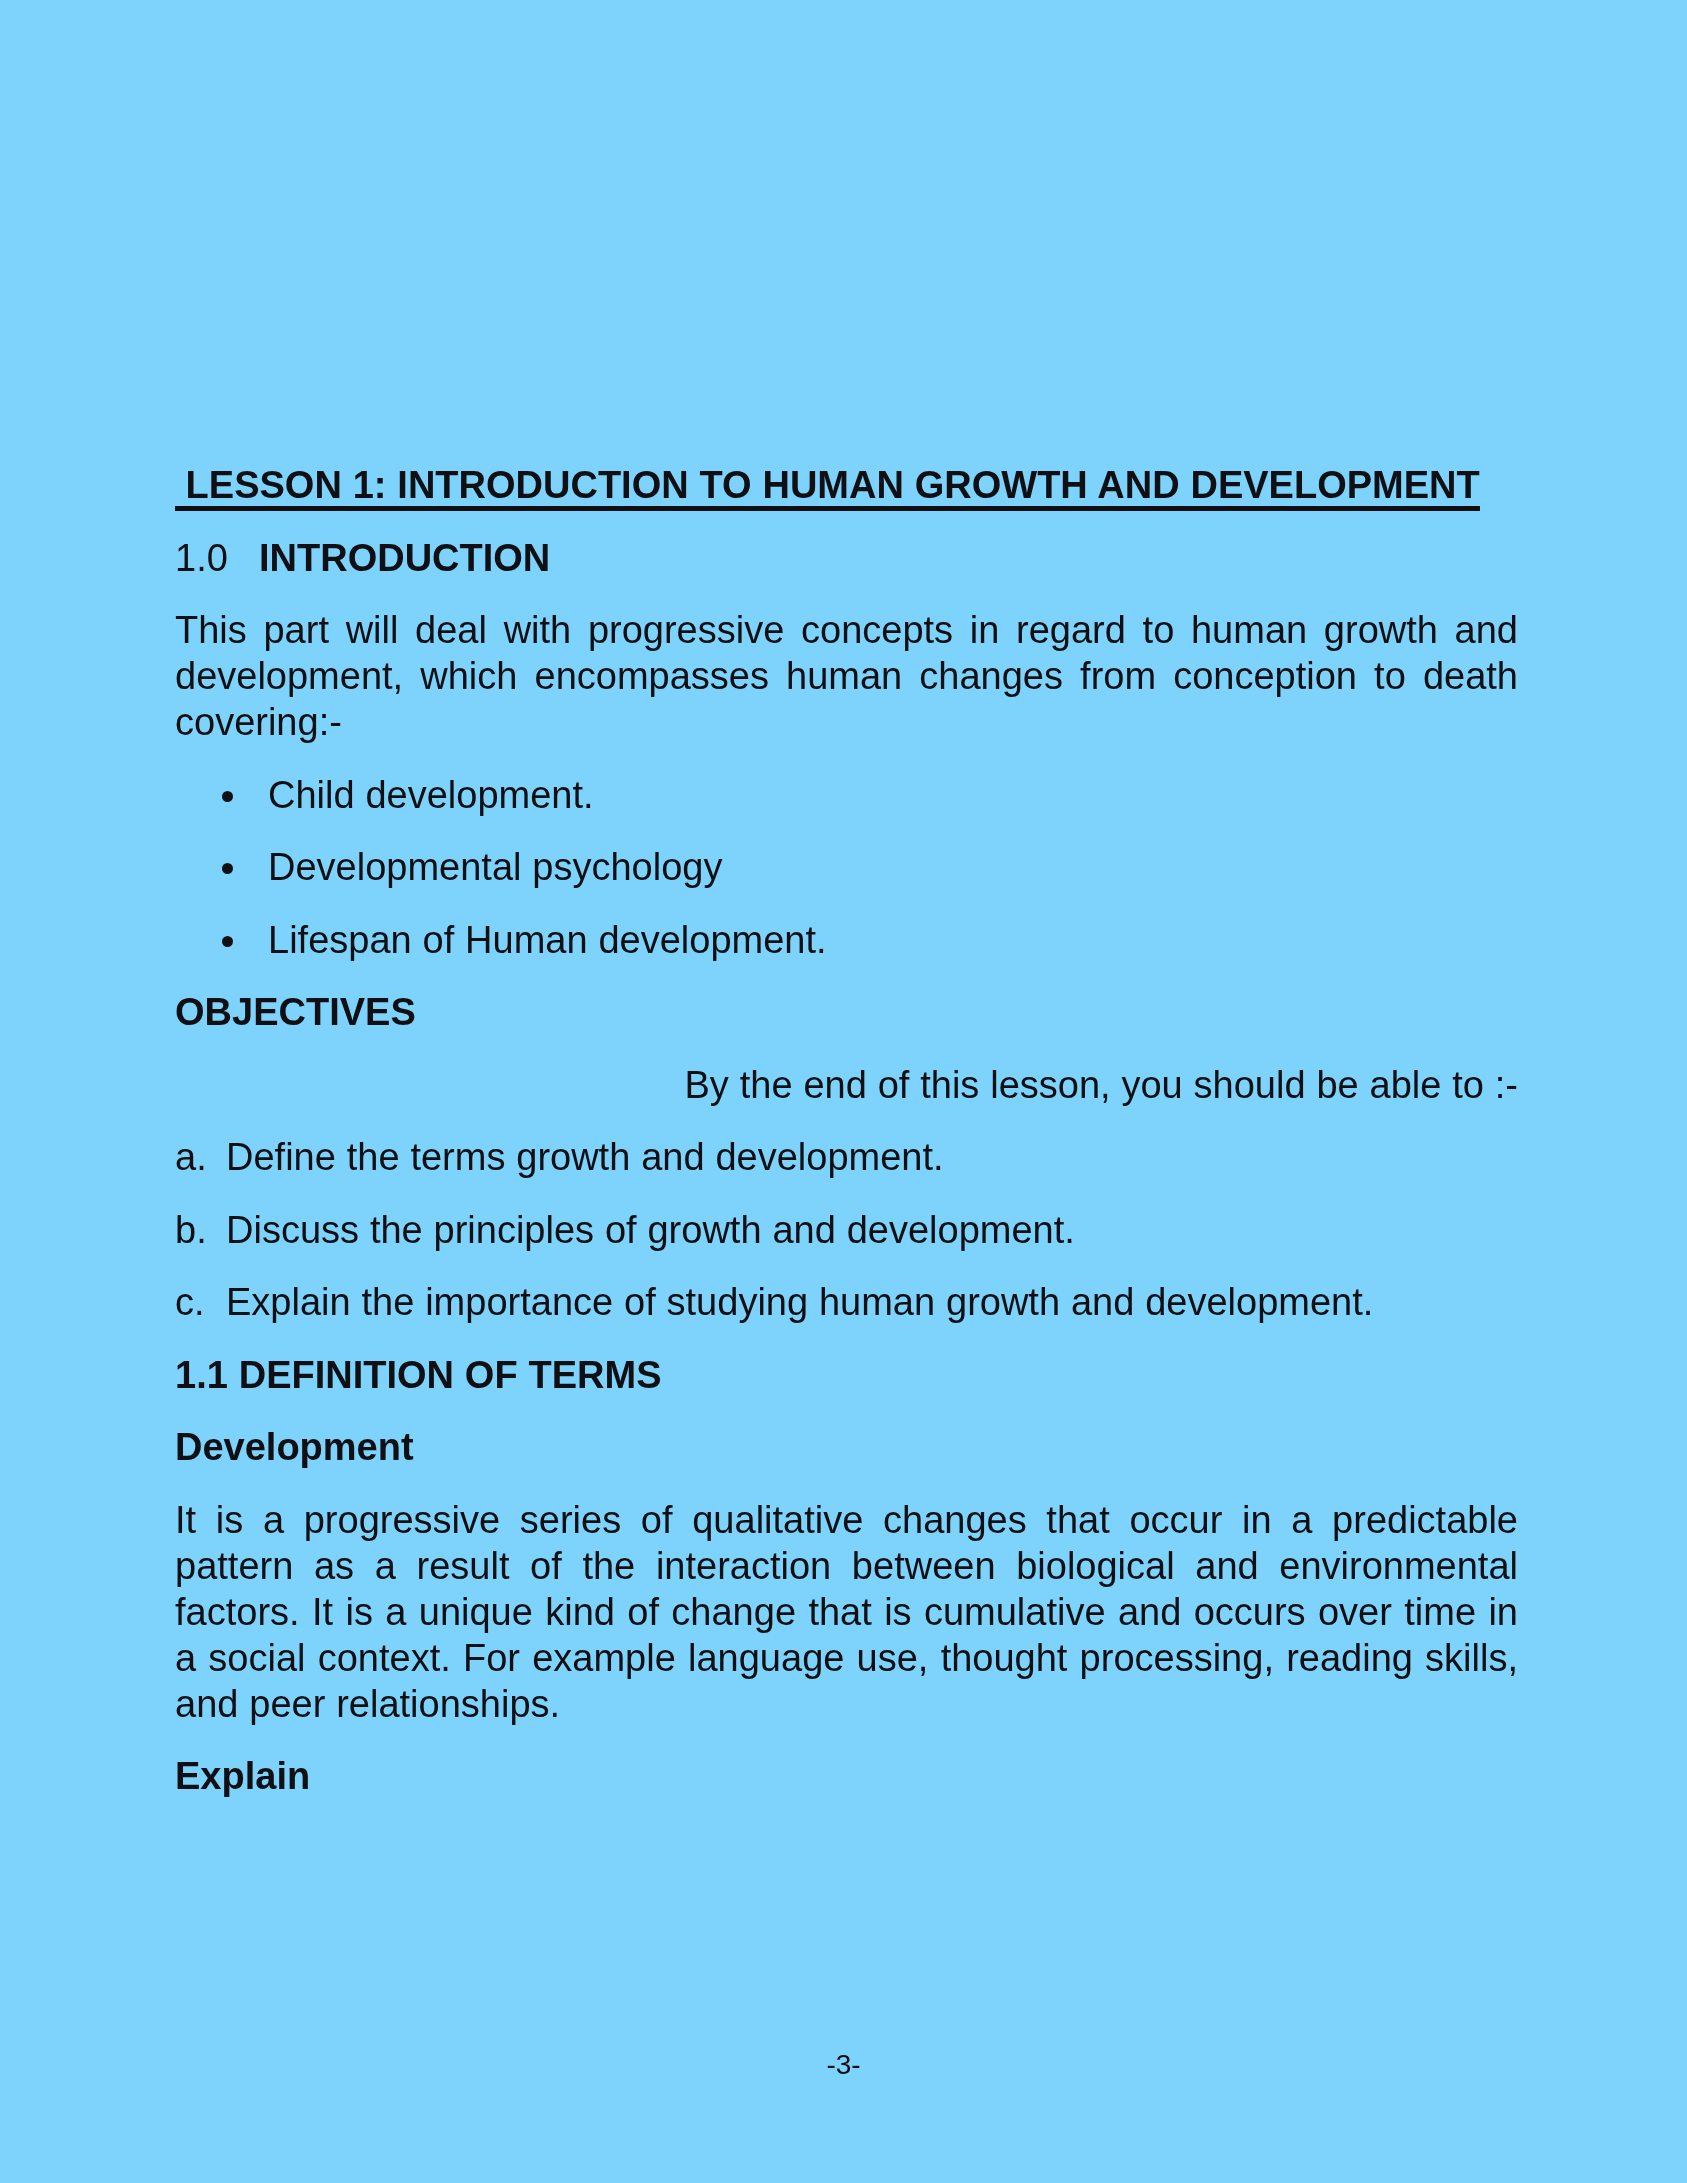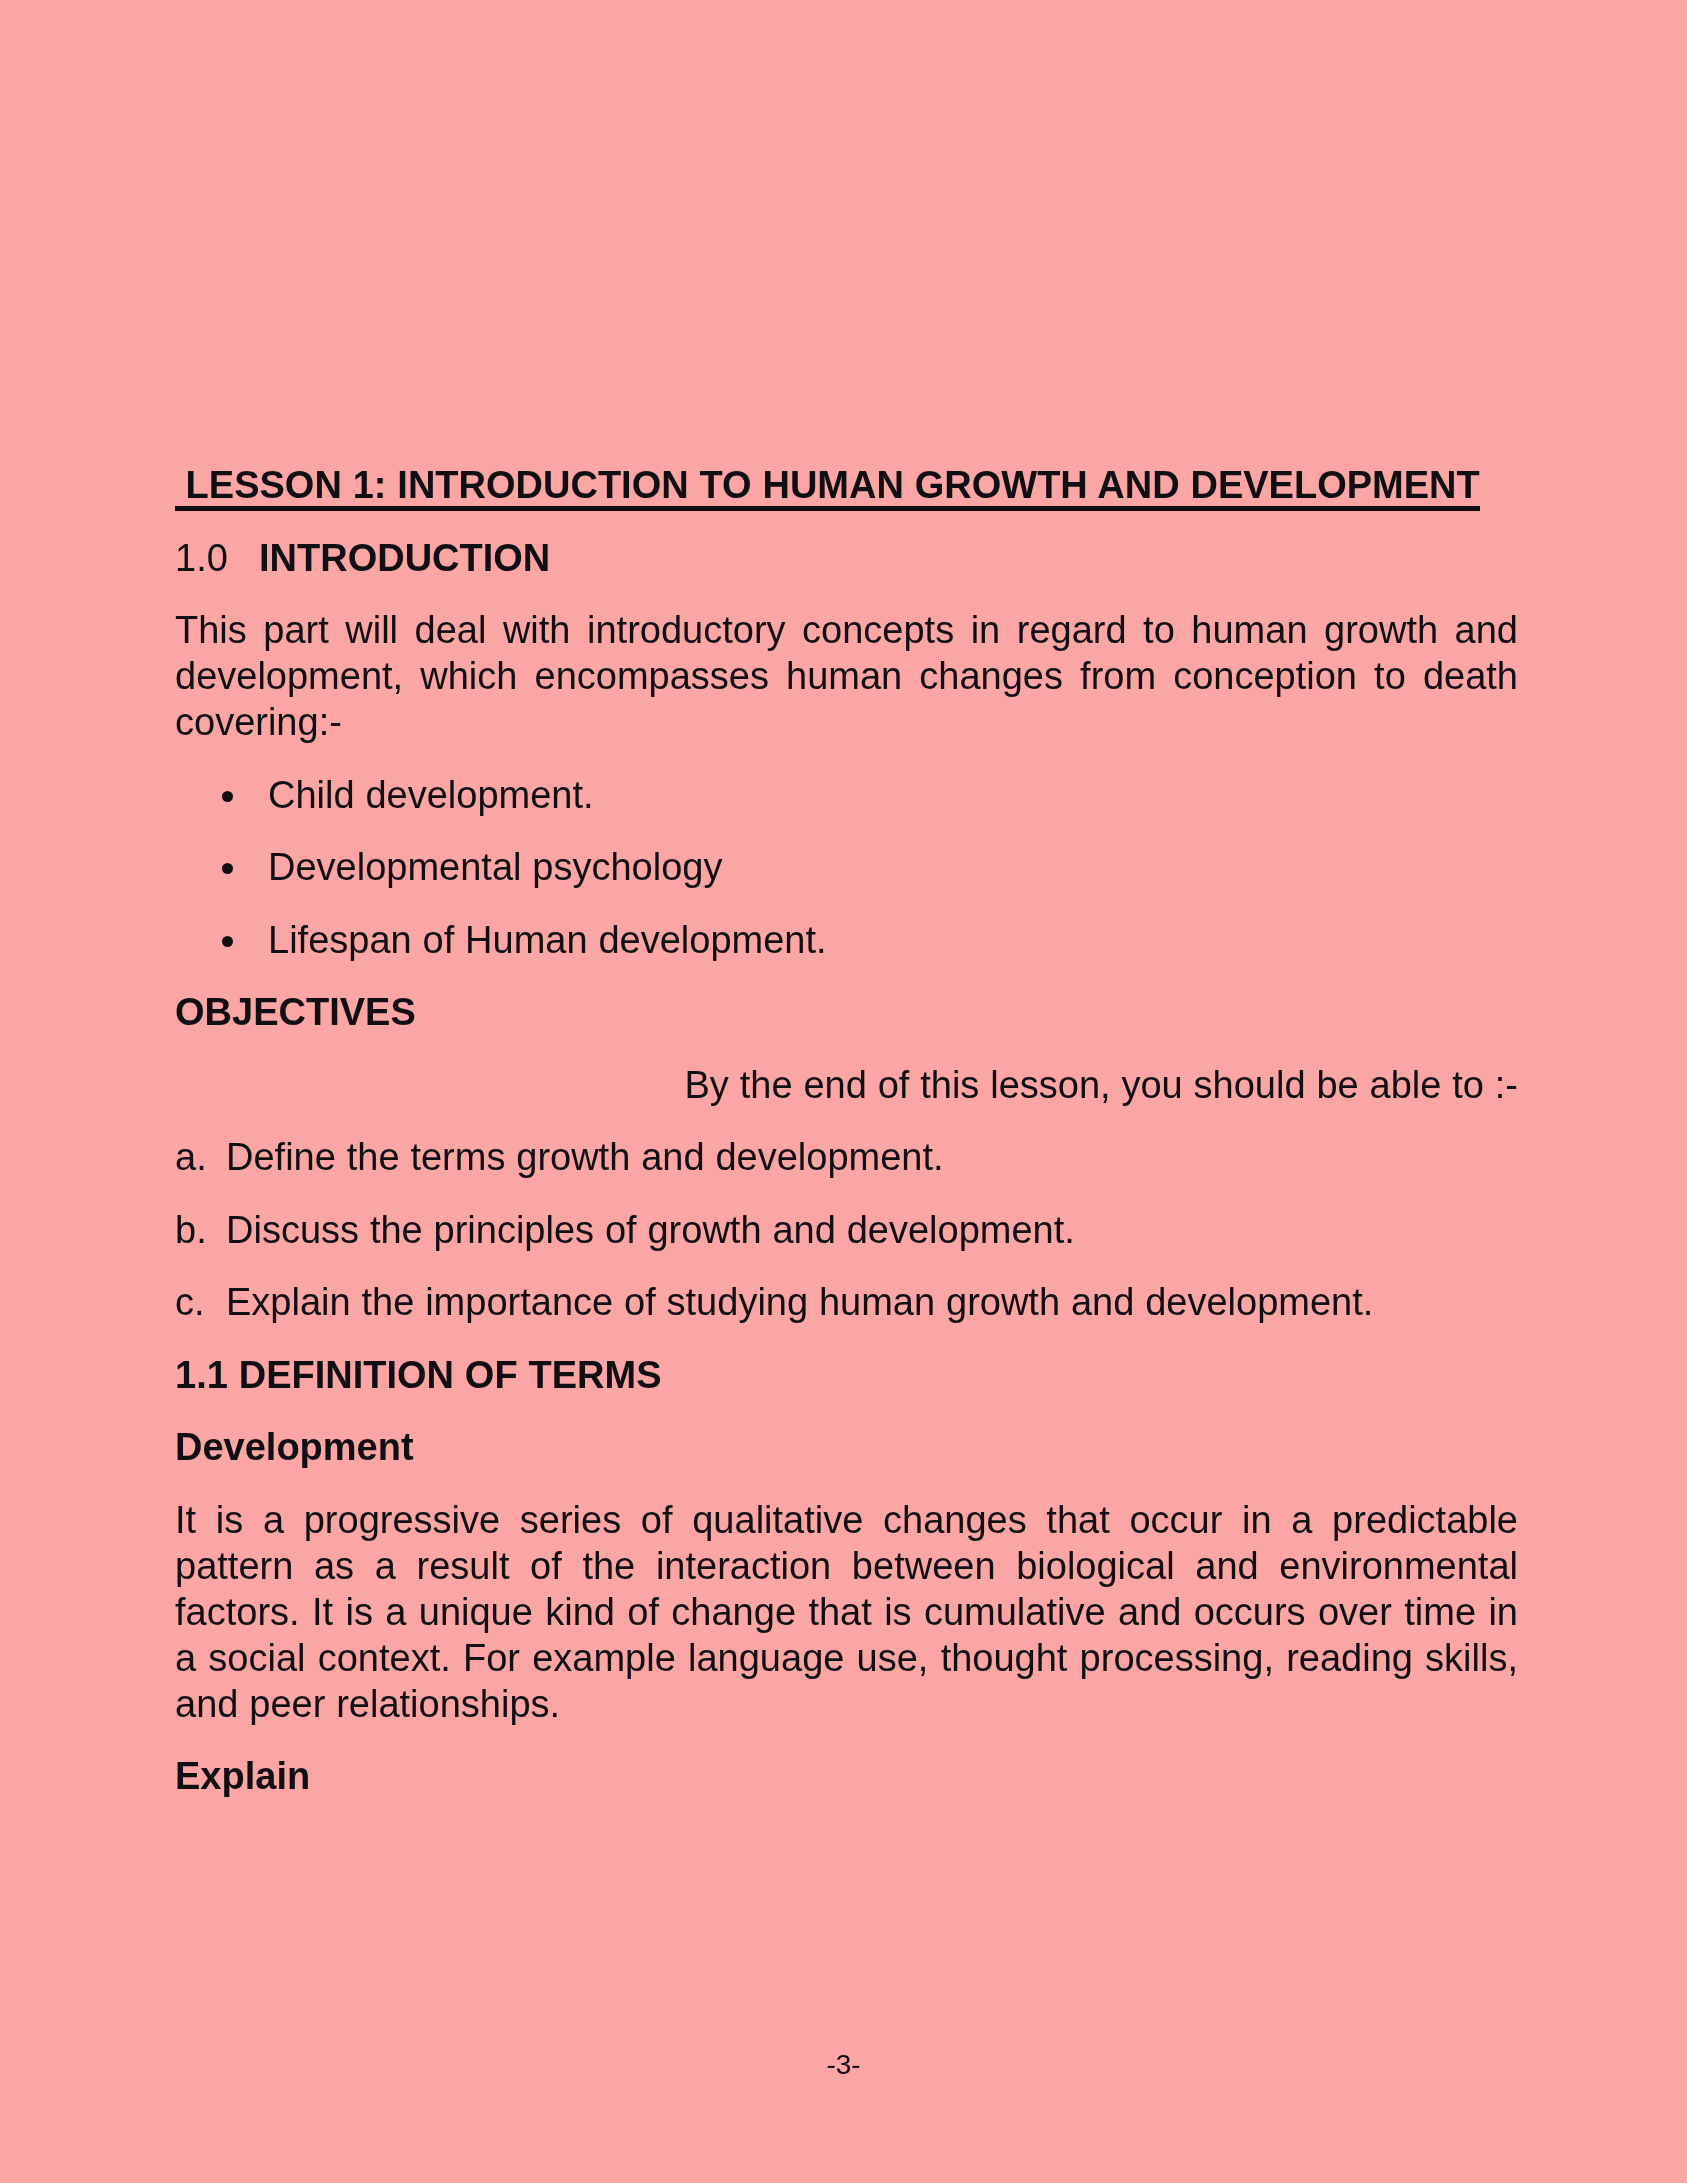--- a/index.html
+++ b/index.html
@@ -2,21 +2,21 @@
 <html style="font-size:10.6px"><head>
 <meta charset="utf-8">
 <style>
   * { box-sizing: border-box; }
   html, body { margin: 0; padding: 0; background: #ffffff; }
 
   .page {
     position: relative;
     width: 1687px;
     height: 2183px;
-    background: #fca5a5;
+    background: #7dd3fc;
     color: #101014;
     font-family: "Liberation Sans", "DejaVu Sans", sans-serif;
     font-size: 38px;
     line-height: 46px;
     word-spacing: 0.3px;
     padding: 462px 169px 0 175px;
     overflow: hidden;
   }
 
   h1, h2, h3 { font-size: 38px; line-height: 46px; font-weight: 700; margin: 0 0 26.5px 0; }
@@ -62,21 +62,21 @@
 </style>
 </head>
 <body>
 
 <div class="page">
 
   <h1><span class="title-underline">LESSON 1: INTRODUCTION TO HUMAN GROWTH AND DEVELOPMENT</span></h1>
 
   <h2><span class="sec-num">1.0</span><span>INTRODUCTION</span></h2>
 
-  <p class="just">This part will deal with introductory concepts in regard to human growth and development, which encompasses human changes from conception to death covering:-</p>
+  <p class="just">This part will deal with progressive concepts in regard to human growth and development, which encompasses human changes from conception to death covering:-</p>
 
   <ul class="bullets">
     <li><span class="dot"></span><span>Child development.</span></li>
     <li><span class="dot"></span><span>Developmental psychology</span></li>
     <li><span class="dot"></span><span>Lifespan of Human development.</span></li>
   </ul>
 
 
   <h3>OBJECTIVES</h3>
 

